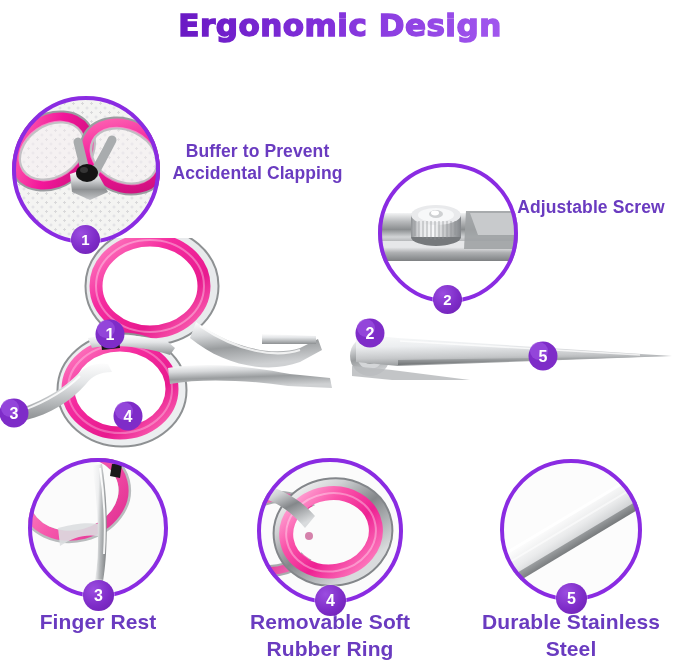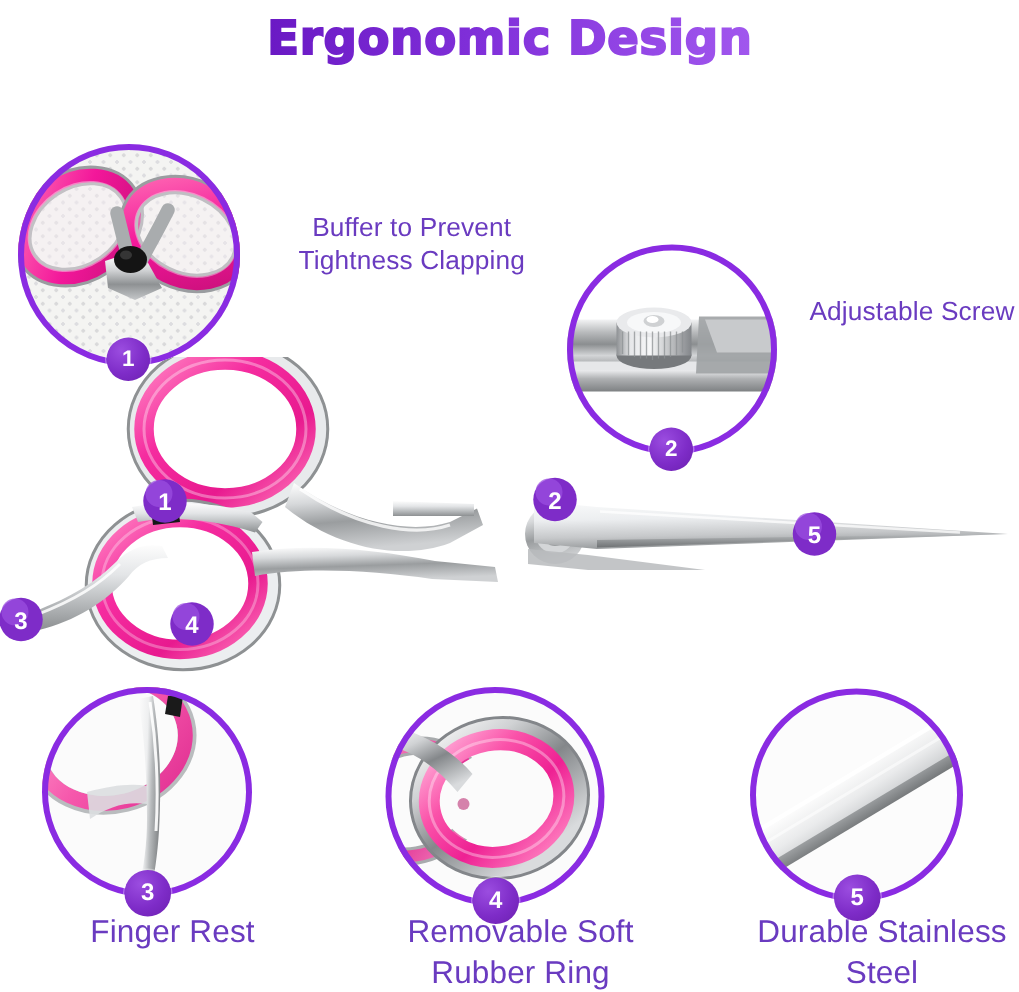--- a/index.html
+++ b/index.html
@@ -35,21 +35,21 @@
     display:flex;align-items:center;justify-content:center;
     z-index:9;line-height:1;
     box-shadow:0 0 0 1px rgba(255,255,255,0.35);
   }
   .badge.b-md{width:29px;height:29px;font-size:15px;}
   .badge.b-lg{width:31px;height:31px;font-size:16px;}
 
   
   .label{
     position:absolute;color:#6A3BC0;font-size:17.5px;line-height:1.28;
-    text-align:center;letter-spacing:.1px;font-weight:normal;margin-left:17px;
+    text-align:center;letter-spacing:.1px;font-weight:bold;
   }
   .label.bot{font-size:21px;}
 
   
   .tex{
     position:absolute;inset:-10%;
     background-color:#f4f4f2;
     background-image:
       radial-gradient(circle, #d9d9da 1.1px, transparent 1.3px),
       radial-gradient(circle, #dddde0 1.1px, transparent 1.3px);
@@ -116,21 +116,21 @@
           <ellipse cx="72" cy="74" rx="4" ry="3" fill="#3d3d3d" opacity="0.8"></ellipse>
         </g>
       </svg>
     </div>
     <div class="ring"></div>
     <div class="badge b-md" style="left:59px;top:129px;">1</div>
   </div>
 
   <div class="label" style="left:155px;top:140px;width:205px;">
     <div>Buffer to Prevent</div>
-    <div>Tightness Clapping</div>
+    <div>Accidental Clapping</div>
   </div>
 
   <div class="callout" style="left:378px;top:163px;width:140px;height:140px;">
     <div class="clip">
       <svg width="140" height="140" viewBox="0 0 140 140" style="position:absolute;inset:0;">
         <defs>
           <linearGradient id="c2blade" x1="0" y1="0" x2="0" y2="1">
             <stop offset="0%" stop-color="#f3f4f5"></stop>
             <stop offset="28%" stop-color="#b9bbbd"></stop>
             <stop offset="55%" stop-color="#8b8e90"></stop>

